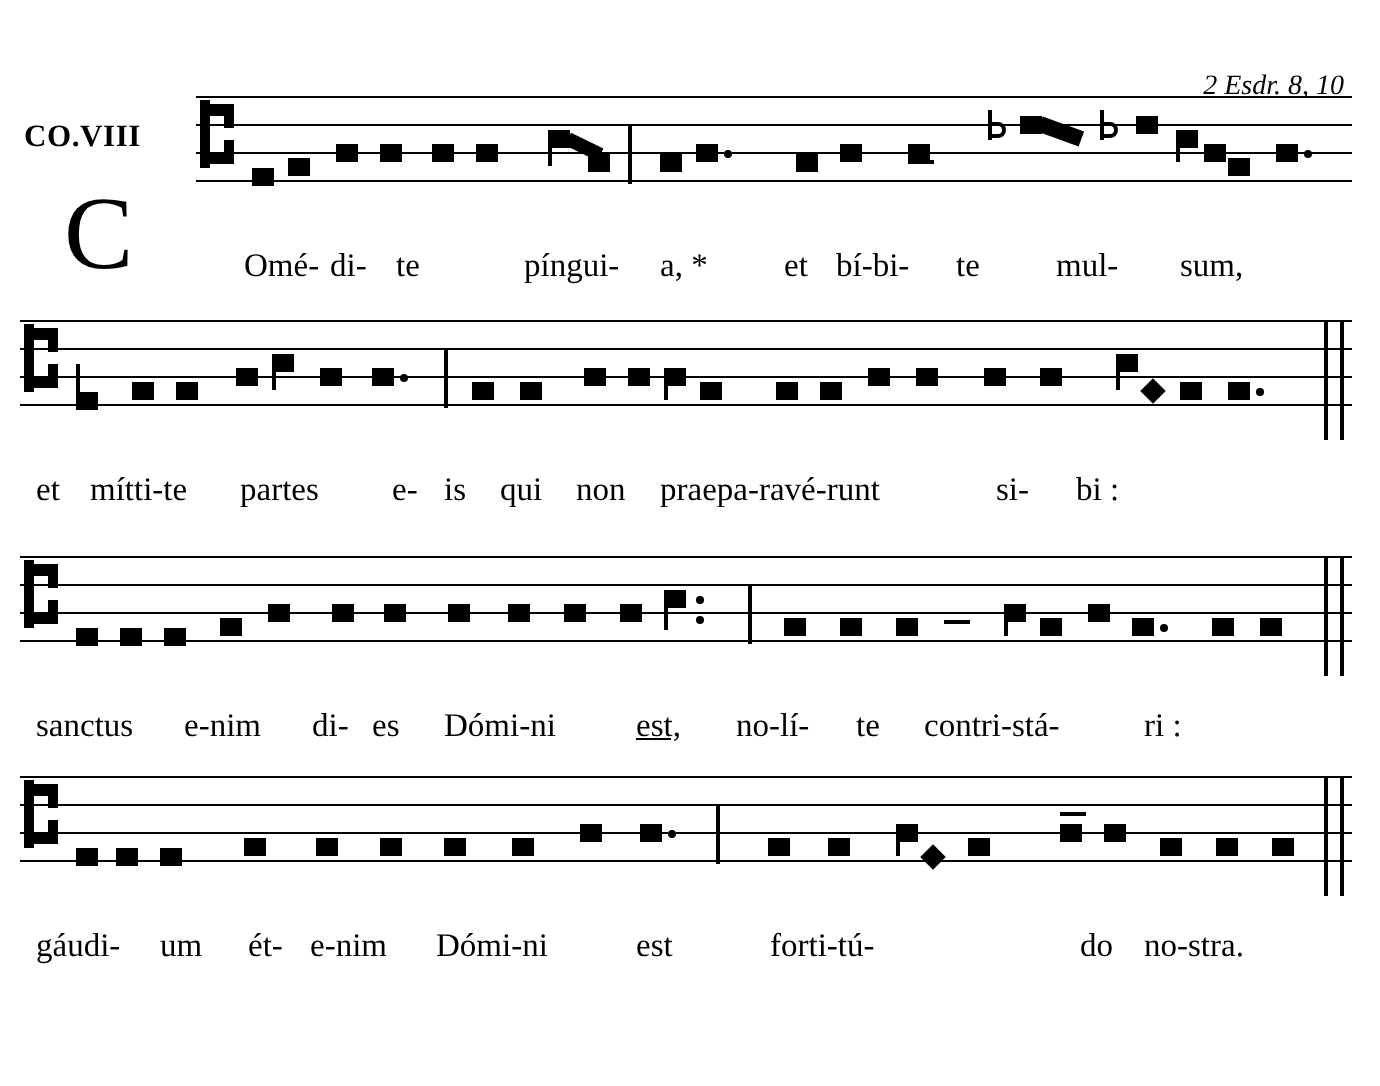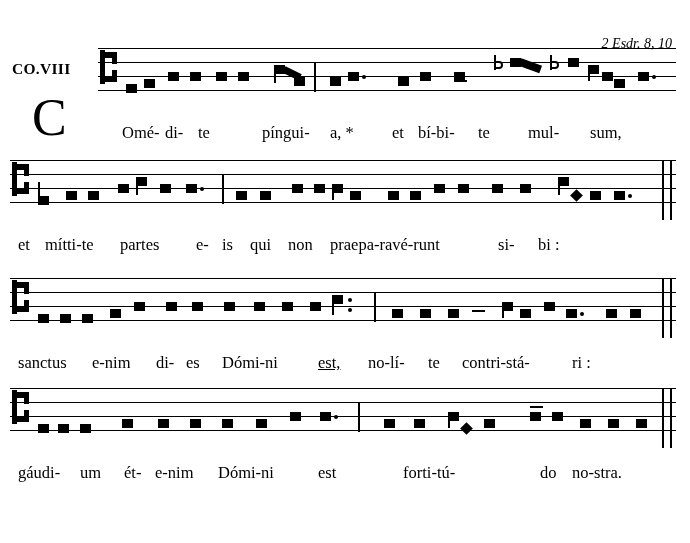--- a/index.html
+++ b/index.html
@@ -443,19 +443,19 @@
       <div class="barline double-a" style="left:652px;top:0;"></div>
       <div class="barline double-b" style="left:660px;top:0;"></div>
     </div>
 
     <div class="lyric" style="left:18px;top:75px;">gáudi-</div>
     <div class="lyric" style="left:80px;top:75px;">um</div>
     <div class="lyric" style="left:124px;top:75px;">ét-</div>
     <div class="lyric" style="left:155px;top:75px;">e-nim</div>
     <div class="lyric" style="left:218px;top:75px;">Dómi-ni</div>
     <div class="lyric" style="left:318px;top:75px;">est</div>
-    <div class="lyric" style="left:403px;top:75px;">forti-tú-</div>
+    <div class="lyric" style="left:385px;top:75px;">forti-tú-</div>
     <div class="lyric" style="left:540px;top:75px;">do</div>
     <div class="lyric" style="left:572px;top:75px;">no-stra.</div>
   </div>
 
 
 </div>
 
 </body></html>

